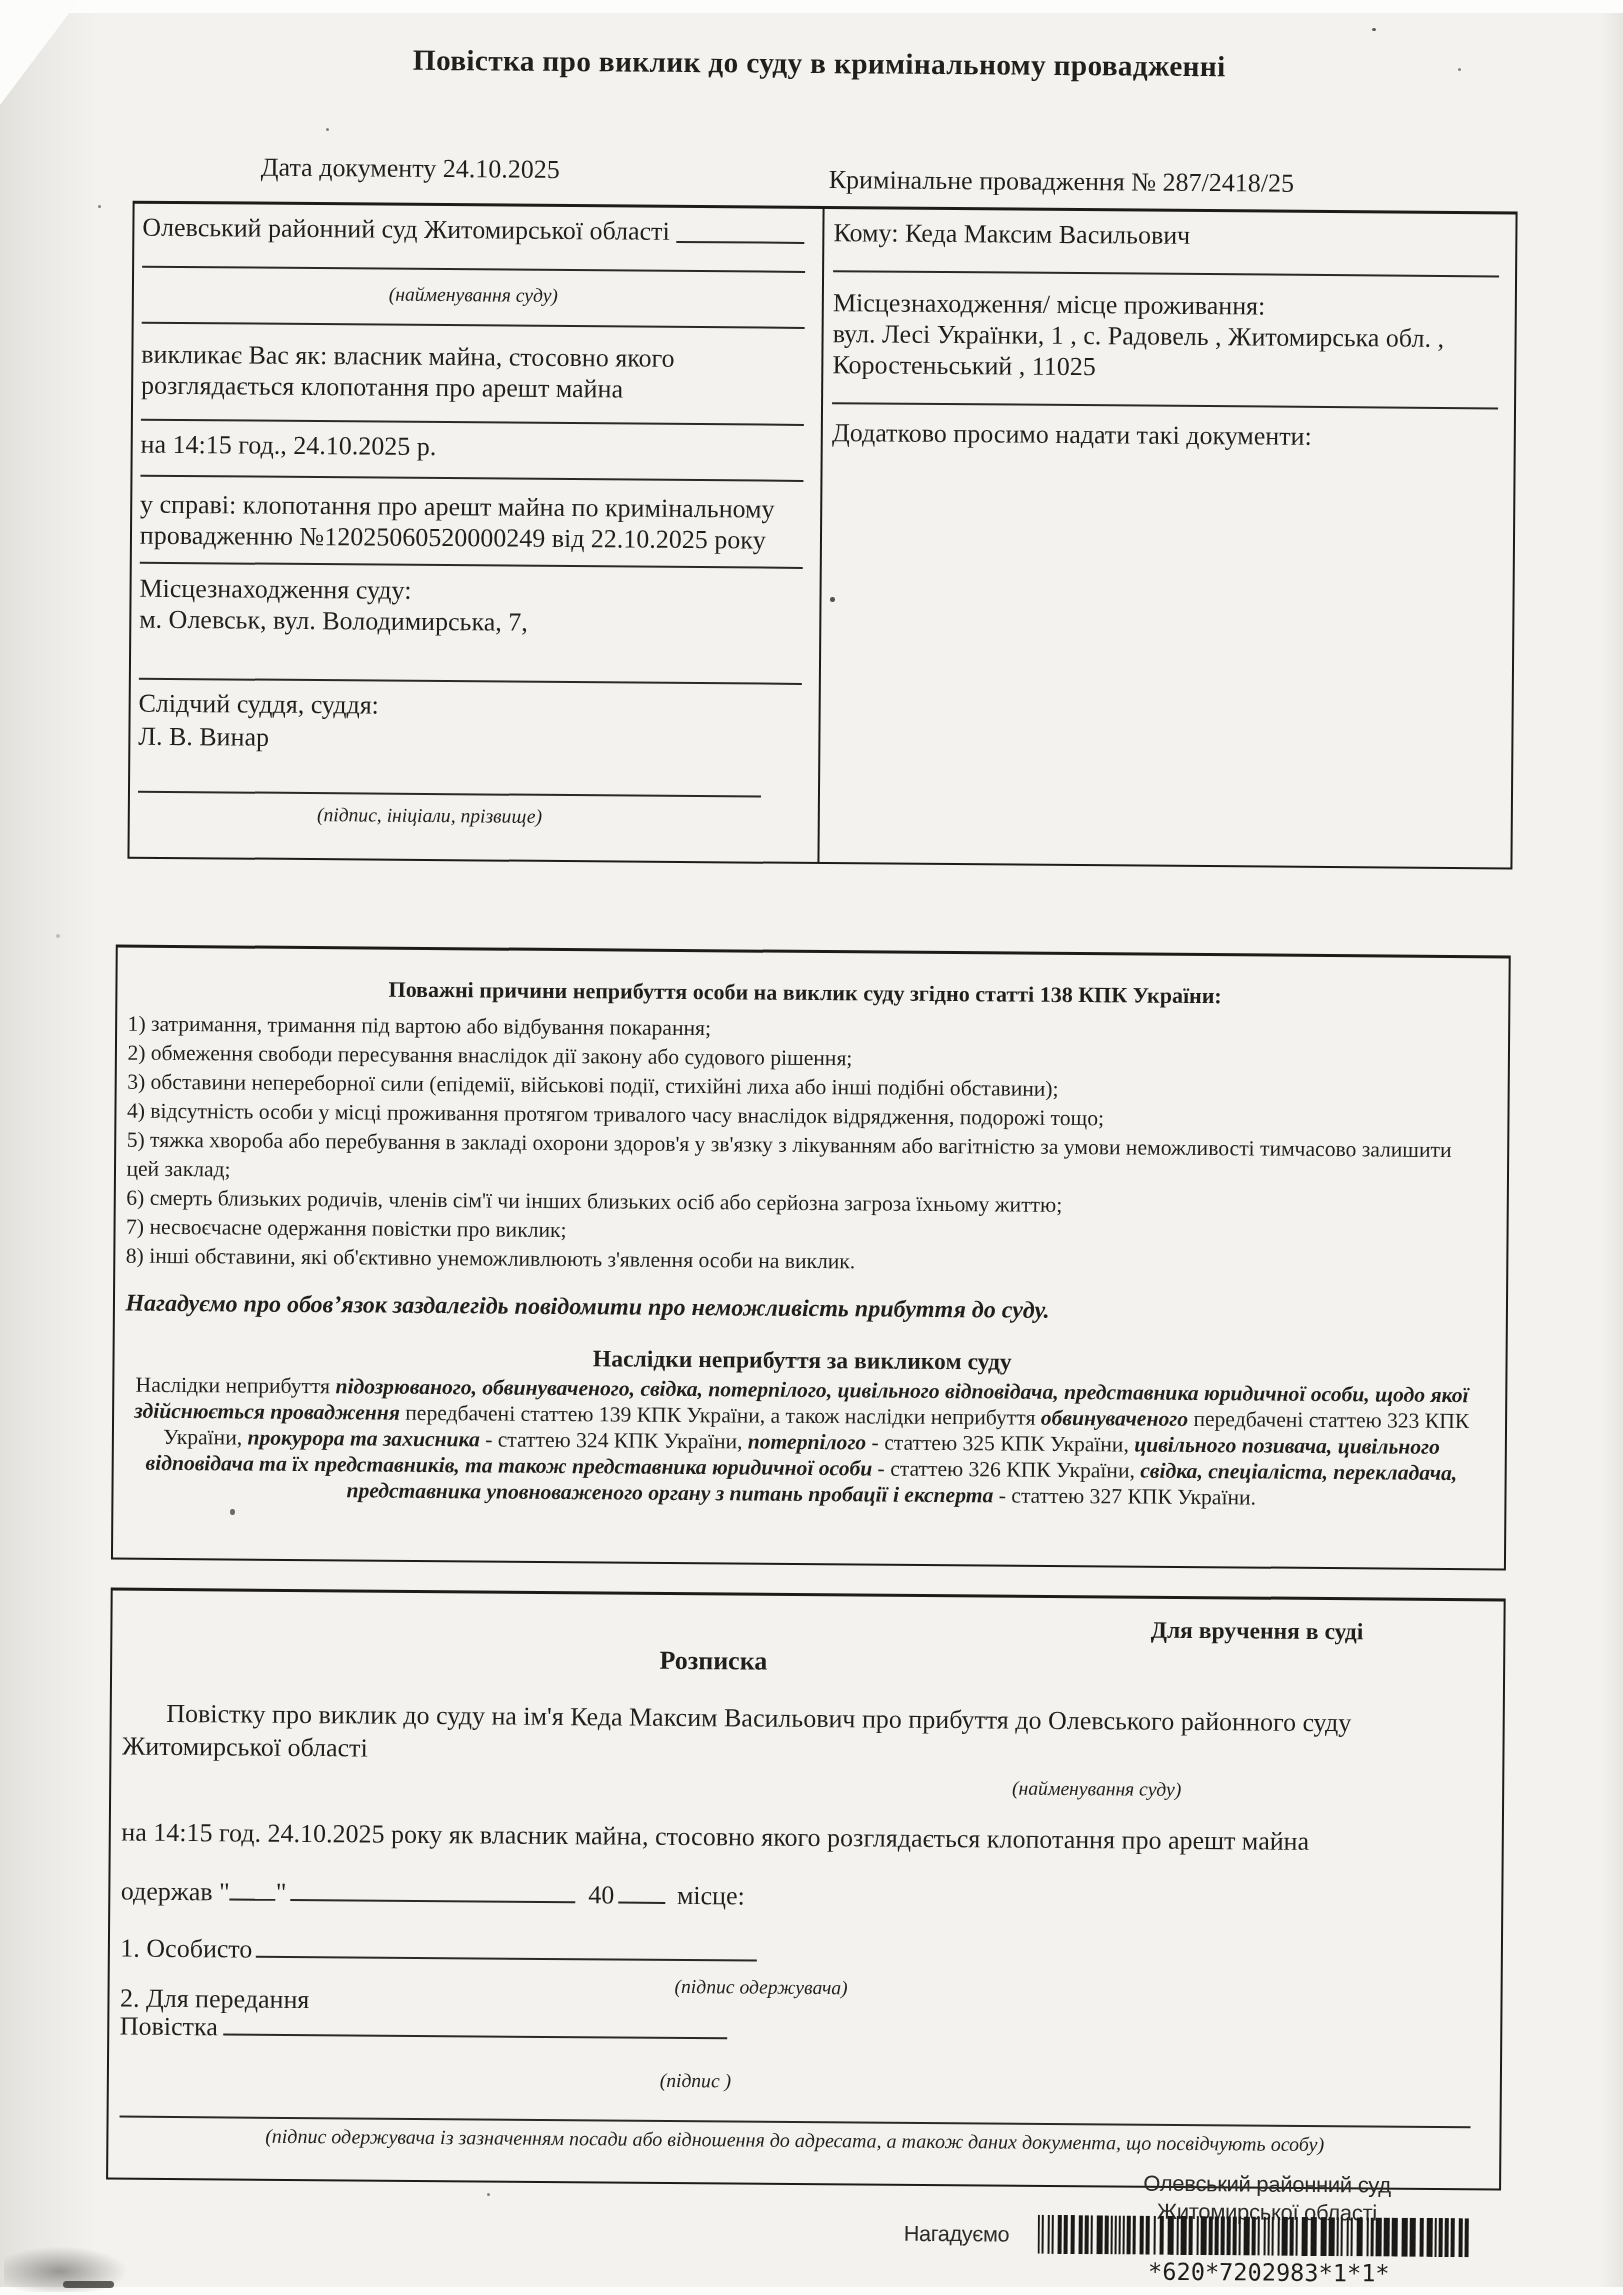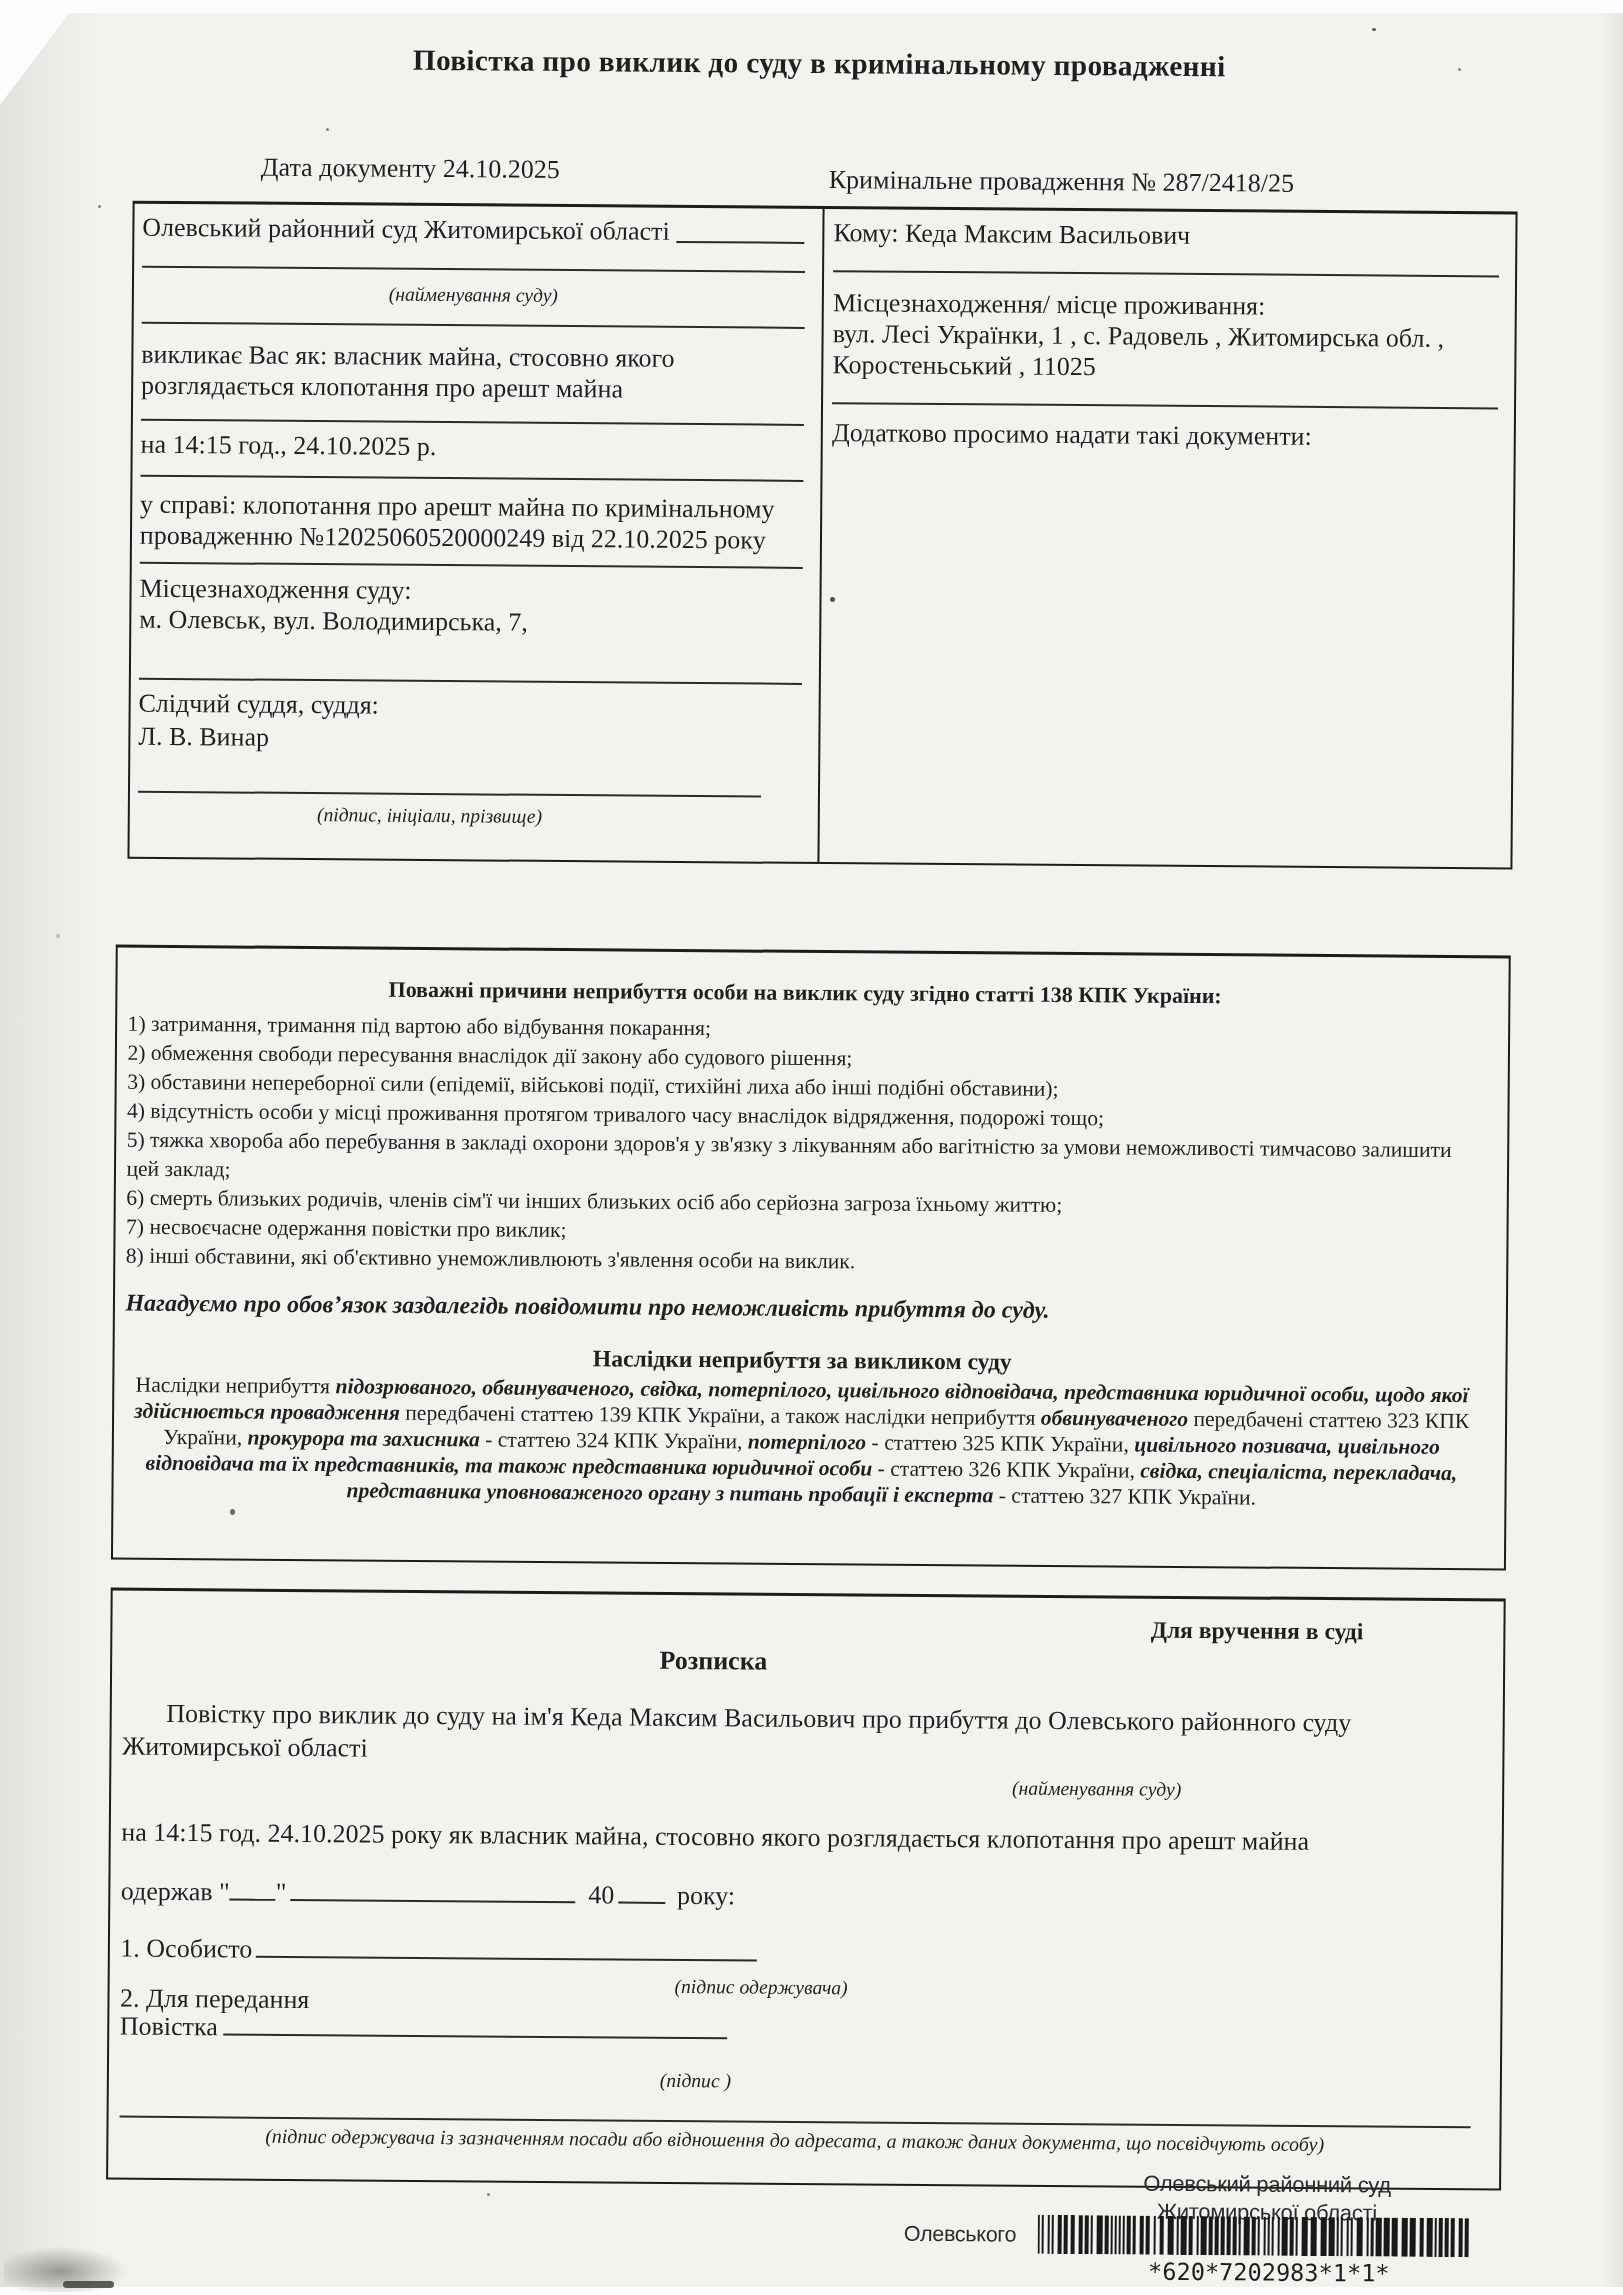--- a/index.html
+++ b/index.html
@@ -129,21 +129,21 @@
     </div>
 
     <div class="box box3">
       <div class="corner-label">Для вручення в суді</div>
       <div class="receipt-heading">Розписка</div>
       <div class="r-txt indent1" style="margin-top:25px">Повістку про виклик до суду на ім'я  Кеда Максим Васильович   про прибуття до   Олевського районного суду</div>
       <div class="r-txt">Житомирської області</div>
       <div class="caption court-cap3">(найменування суду)</div>
       <div class="r-txt" style="margin-top:22px">на 14:15  год.  24.10.2025  року як власник майна, стосовно якого розглядається клопотання про арешт майна</div>
       <div class="r-txt" style="margin-top:26px">
-        <span>одержав "</span><span class="bl" style="width:46px"></span><span>"</span><span class="bl" style="width:285px;margin-left:3.9px"></span><span style="margin-left:13px">40</span><span class="bl" style="width:47px;margin-left:3.9px"></span><span style="margin-left:11.8px">року:</span>
+        <span>одержав "</span><span class="bl" style="width:46px"></span><span>"</span><span class="bl" style="width:285px;margin-left:3.9px"></span><span style="margin-left:13px">40</span><span class="bl" style="width:47px;margin-left:3.9px"></span><span style="margin-left:11.8px">місце:</span>
       </div>
       <div class="r-txt" style="margin-top:23.6px">
         <span>1. Особисто</span><span class="bl" style="width:501px;margin-left:3.9px"></span>
       </div>
       <div class="relrow">
         <div class="abs-cap caption" style="left:458px;top:5.2px;width:366px">(підпис одержувача)</div>
       </div>
       <div class="r-txt" style="margin-top:17px">2. Для передання</div>
       <div class="r-txt" style="margin-top:-5.2px">
         <span>Повістка</span><span class="bl" style="width:504px;margin-left:5.2px"></span>
@@ -152,21 +152,21 @@
         <div class="abs-cap caption" style="left:419px;top:21px;width:314px">(підпис )</div>
       </div>
       <div class="rule" style="margin-top:73px"></div>
       <div class="bottom-cap">(підпис одержувача із зазначенням посади або відношення до адресата, а також даних документа, що посвідчують особу)</div>
     </div>
 
     <div class="f-court">
       <div>Олевський районний суд</div>
       <div>Житомирської області</div>
     </div>
-    <div class="f-clerk">Олевського</div>
+    <div class="f-clerk">Нагадуємо</div>
     <div class="f-barcode"><span style="width: 2px; margin-right: 2px;"></span><span style="width: 2px; margin-right: 3.9px;"></span><span style="width: 2px; margin-right: 2px;"></span><span style="width: 2px; margin-right: 3.9px;"></span><span style="width: 3.9px; margin-right: 2px;"></span><span style="width: 3.9px; margin-right: 3.9px;"></span><span style="width: 3.9px; margin-right: 3.9px;"></span><span style="width: 3.9px; margin-right: 2px;"></span><span style="width: 3.9px; margin-right: 2px;"></span><span style="width: 2px; margin-right: 3.9px;"></span><span style="width: 5.9px; margin-right: 2px;"></span><span style="width: 3.9px; margin-right: 2px;"></span><span style="width: 2px; margin-right: 2px;"></span><span style="width: 2px; margin-right: 2px;"></span><span style="width: 2px; margin-right: 2px;"></span><span style="width: 2px; margin-right: 2px;"></span><span style="width: 3.9px; margin-right: 2px;"></span><span style="width: 3.9px; margin-right: 3.9px;"></span><span style="width: 3.9px; margin-right: 2px;"></span><span style="width: 3.9px; margin-right: 3.9px;"></span><span style="width: 2px; margin-right: 3.9px;"></span><span style="width: 3.9px; margin-right: 3.9px;"></span><span style="width: 5.9px; margin-right: 3.9px;"></span><span style="width: 2px; margin-right: 2px;"></span><span style="width: 5.9px; margin-right: 2px;"></span><span style="width: 3.9px; margin-right: 3.9px;"></span><span style="width: 2px; margin-right: 2px;"></span><span style="width: 5.9px; margin-right: 2px;"></span><span style="width: 3.9px; margin-right: 2px;"></span><span style="width: 3.9px; margin-right: 2px;"></span><span style="width: 3.9px; margin-right: 2px;"></span><span style="width: 3.9px; margin-right: 2px;"></span><span style="width: 3.9px; margin-right: 2px;"></span><span style="width: 2px; margin-right: 3.9px;"></span><span style="width: 5.9px; margin-right: 2px;"></span><span style="width: 3.9px; margin-right: 2px;"></span><span style="width: 2px; margin-right: 3.9px;"></span><span style="width: 2px; margin-right: 2px;"></span><span style="width: 2px; margin-right: 2px;"></span><span style="width: 2px; margin-right: 3.9px;"></span><span style="width: 2px; margin-right: 2px;"></span><span style="width: 5.9px; margin-right: 2px;"></span><span style="width: 3.9px; margin-right: 2px;"></span><span style="width: 2px; margin-right: 3.9px;"></span><span style="width: 5.9px; margin-right: 3.9px;"></span><span style="width: 5.9px; margin-right: 3.9px;"></span><span style="width: 5.9px; margin-right: 2px;"></span><span style="width: 5.9px; margin-right: 2px;"></span><span style="width: 2px; margin-right: 2px;"></span><span style="width: 2px; margin-right: 3.9px;"></span><span style="width: 2px; margin-right: 2px;"></span><span style="width: 2px; margin-right: 3.9px;"></span><span style="width: 5.9px; margin-right: 3.9px;"></span><span style="width: 2px; margin-right: 2px;"></span><span style="width: 3.9px; margin-right: 2px;"></span><span style="width: 5.9px; margin-right: 2px;"></span><span style="width: 5.9px; margin-right: 2px;"></span><span style="width: 5.9px; margin-right: 3.9px;"></span><span style="width: 5.9px; margin-right: 2px;"></span><span style="width: 5.9px; margin-right: 3.9px;"></span><span style="width: 3.9px; margin-right: 3.9px;"></span><span style="width: 5.9px; margin-right: 2px;"></span><span style="width: 2px; margin-right: 2px;"></span><span style="width: 3.9px; margin-right: 2px;"></span><span style="width: 3.9px; margin-right: 2px;"></span><span style="width: 3.9px; margin-right: 3.9px;"></span><span style="width: 3.9px; margin-right: 2px;"></span><span style="width: 3.9px; margin-right: 3.9px;"></span></div>
     <div class="f-bartext">*620*7202983*1*1*</div>
 
   </div>
 
   <div class="edge-left"></div>
   <div class="edge-right"></div>
   <div class="edge-top"></div>
   <div class="edge-bottom"></div>
   <div class="corner-tl"></div>

